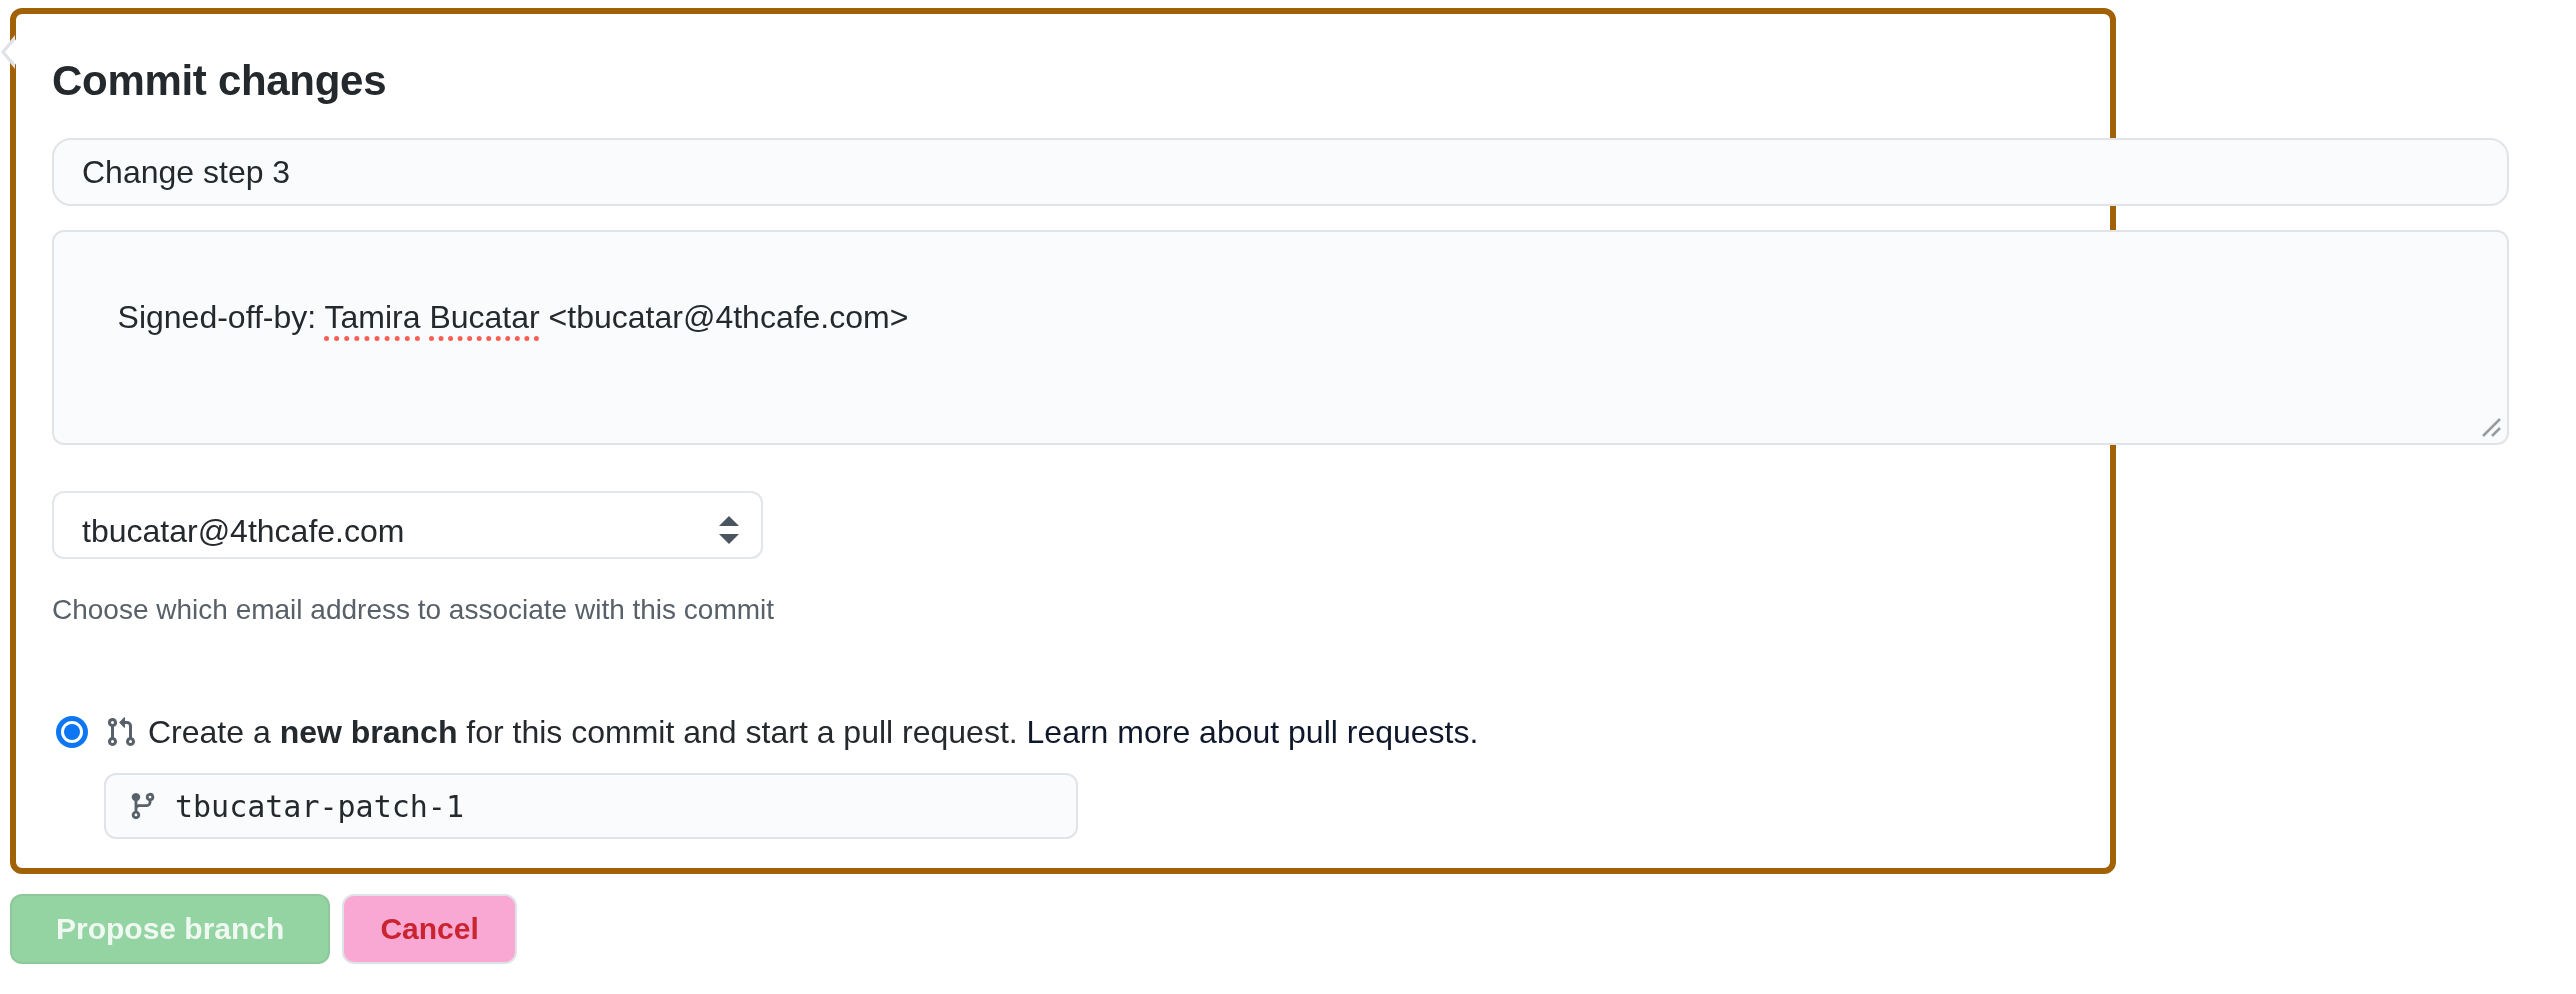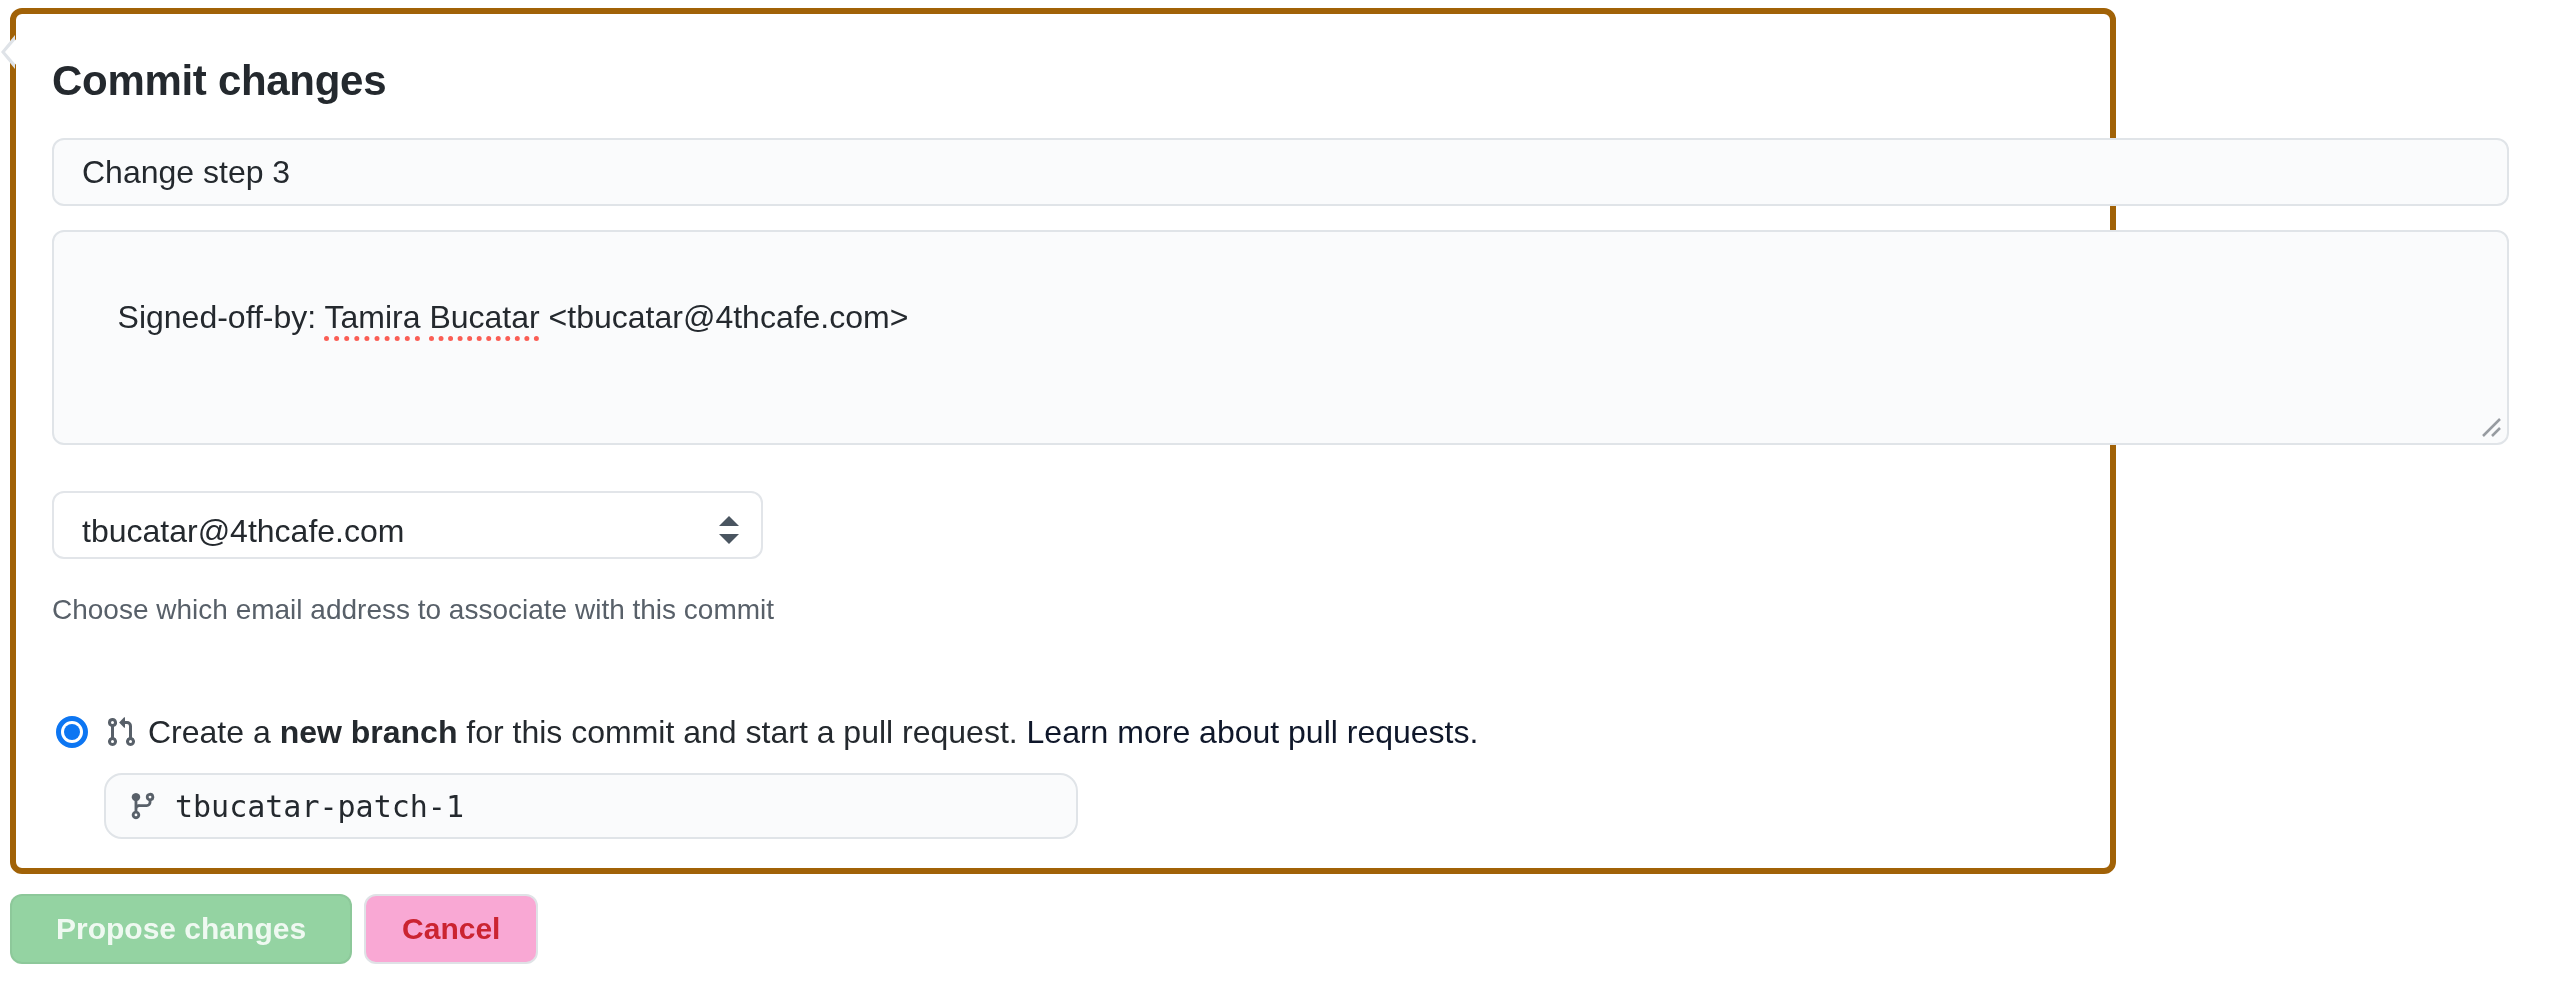--- a/index.html
+++ b/index.html
@@ -43,21 +43,21 @@
     font-size: 42px; line-height: 1; font-weight: 700;
     color: #24292e;
     letter-spacing: -0.3px;
   }
 
   .summary-input {
     position: absolute; left: 36px; top: 124px;
     width: 2457px; height: 68px;
     background: #fafbfc;
     border: 2px solid #e0e4e8;
-    border-radius: 12px;
+    border-radius: 19px;
     padding: 0 28px;
     font-family: "Liberation Sans", "DejaVu Sans", sans-serif;
     font-size: 32px; color: #24292e;
     outline: none;
   }
 
   .desc-box {
     position: absolute; left: 36px; top: 216px;
     width: 2457px; height: 215px;
     background: #fafbfc;
@@ -126,21 +126,21 @@
   }
   .radio-row .octicon { margin-right: 11px; flex: 0 0 auto; }
   .radio-label b { font-weight: 700; margin-top: 23px; }
   .pr-link { color: #0f172a; text-decoration: none; cursor: pointer; }
 
   .branch-input {
     position: absolute; left: 88px; top: 759px;
     width: 974px; height: 66px;
     background: #fafbfc;
     border: 2px solid #e0e4e8;
-    border-radius: 18px;
+    border-radius: 12px;
     display: flex; align-items: center;
     padding: 0 20px 0 22px;
     cursor: text;
   }
   .branch-input .octicon { margin-right: 17px; flex: 0 0 auto; }
   .branch-name {
     font-family: "DejaVu Sans Mono", "Liberation Mono", monospace;
     font-size: 30px; color: #24292e;
   }
 
@@ -207,16 +207,16 @@
   <div class="branch-input">
     <svg class="octicon" width="30" height="30" viewBox="0 0 16 16" fill="#586069">
       <path d="M11.75 2.5a.75.75 0 100 1.5.75.75 0 000-1.5zm-2.25.75a2.25 2.25 0 113 2.122V6A2.5 2.5 0 0110 8.5H6a1 1 0 00-1 1v1.128a2.251 2.251 0 11-1.5 0V5.372a2.25 2.25 0 111.5 0v1.836A2.492 2.492 0 016 7h4a1 1 0 001-1v-.628A2.25 2.25 0 019.5 3.25zM4.25 12a.75.75 0 100 1.5.75.75 0 000-1.5zM3.5 3.25a.75.75 0 111.5 0 .75.75 0 01-1.5 0z"></path>
     </svg>
     <span class="branch-name">tbucatar-patch-1</span>
   </div>
 
 </div>
 
 <div class="actions">
-  <button class="btn btn-propose">Propose changes</button>
+  <button class="btn btn-propose">Propose branch</button>
   <button class="btn btn-cancel">Cancel</button>
 </div>
 
 
 </body></html>

